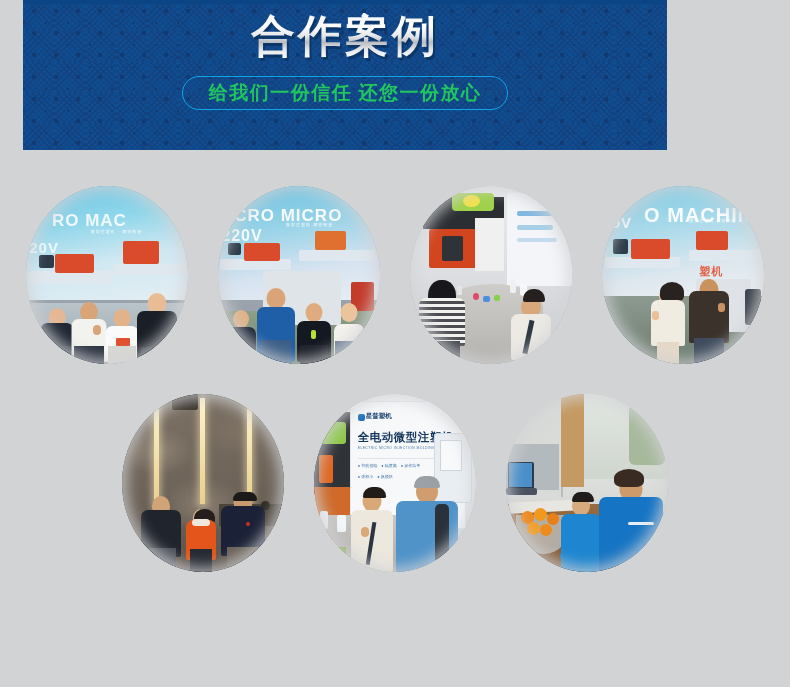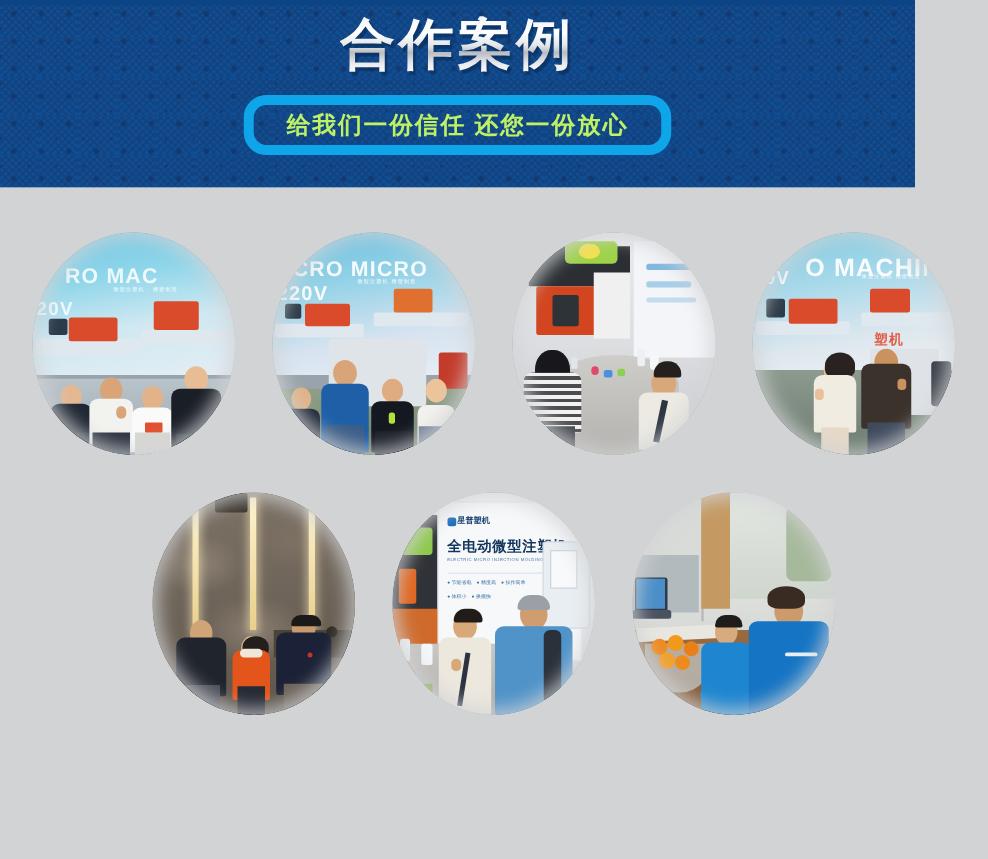--- a/index.html
+++ b/index.html
@@ -18,24 +18,25 @@
   #page {
     position: relative;
     width: 790px;
     height: 687px;
     background: #d2d3d5;
   }
 
   
   .banner {
     position: relative;
-    width: 732px;
+    width: 644px;
     height: 150px;
     background-color: #0f4e92;
     overflow: hidden;
+    margin-left: 23px;
   }
   
   .banner-pattern {
     position: absolute;
     inset: 0;
     background-color: #0f4e92;
     background-image:
       radial-gradient(circle at 0 0, #123a72 2.0px, transparent 2.4px),
       radial-gradient(circle at 11px 11px, #123a72 2.0px, transparent 2.4px),
       repeating-linear-gradient(45deg, #14407c 0 1px, transparent 1px 4px),
@@ -80,27 +81,28 @@
     white-space: nowrap;
   }
 
   .banner-sub {
     margin-top: 16px;
     display: inline-flex;
     align-items: center;
     justify-content: center;
     height: 32px;
     padding: 0 26px;
-    border: 8px solid #0ea5e9;
+    border: 1px solid #0ea5e9;
     border-radius: 18px;
-    color: #bef264;
+    color: #22c55e;
     font-size: 19px;
     font-weight: bold;
     letter-spacing: 1.5px;
     white-space: nowrap;
+    font-family: Liberation Serif, serif;
   }
 
   
   .gallery {
     position: relative;
     width: 790px;
     height: 537px;
     background: #d2d3d5;
   }
 

